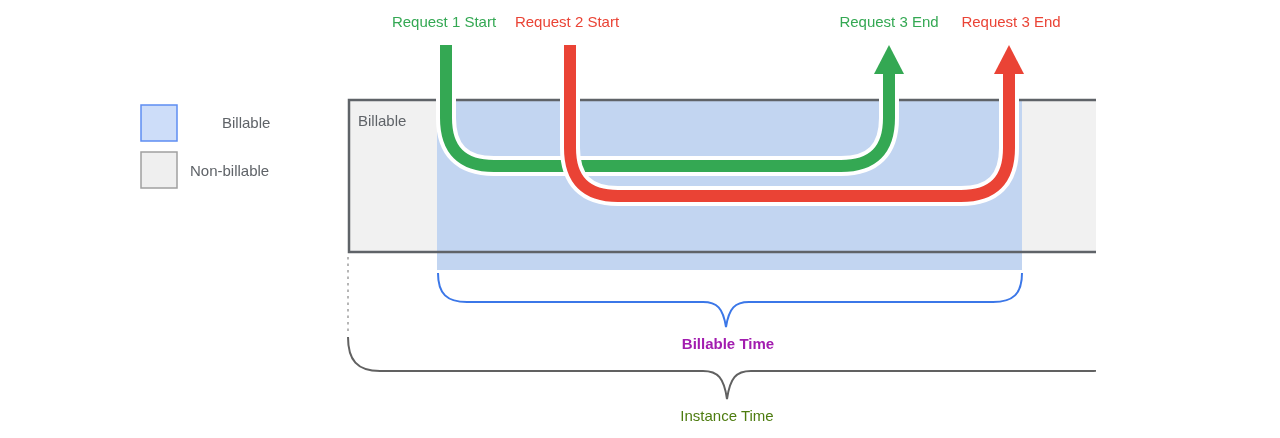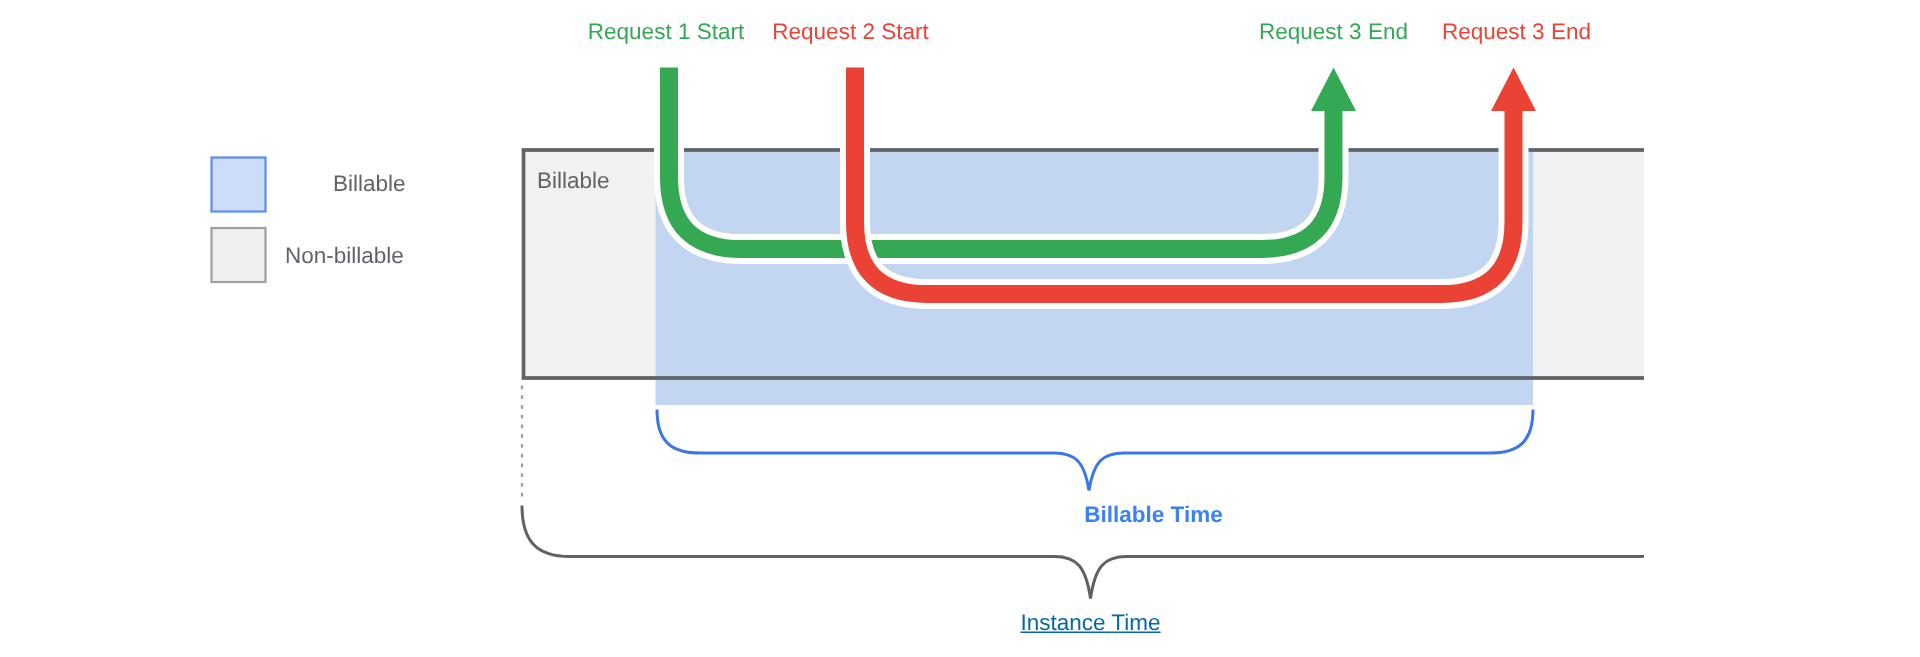--- a/index.html
+++ b/index.html
@@ -15,22 +15,22 @@
   .label {
     position:absolute;
     font-size:15px;
     line-height:18px;
     white-space:nowrap;
   }
   .centered { transform:translateX(-50%); }
   .t-green { color:#34a853; }
   .t-red   { color:#ea4335; }
   .t-gray  { color:#5f6368; }
-  .t-gray2 { color:#0369a1;text-decoration:underline; }
-  .t-blue-bold { color:#3b82f6; font-weight:bold;margin-left:41px; }
+  .t-gray2 { color:#4d7c0f; }
+  .t-blue-bold { color:#a21caf; font-weight:bold; }
 </style>
 </head>
 <body>
 
 <div class="stage">
 
   <svg width="1280" height="438" viewBox="0 0 1280 438">
 
     <rect x="349" y="100" width="773" height="152" fill="#f1f1f1"></rect>
 

